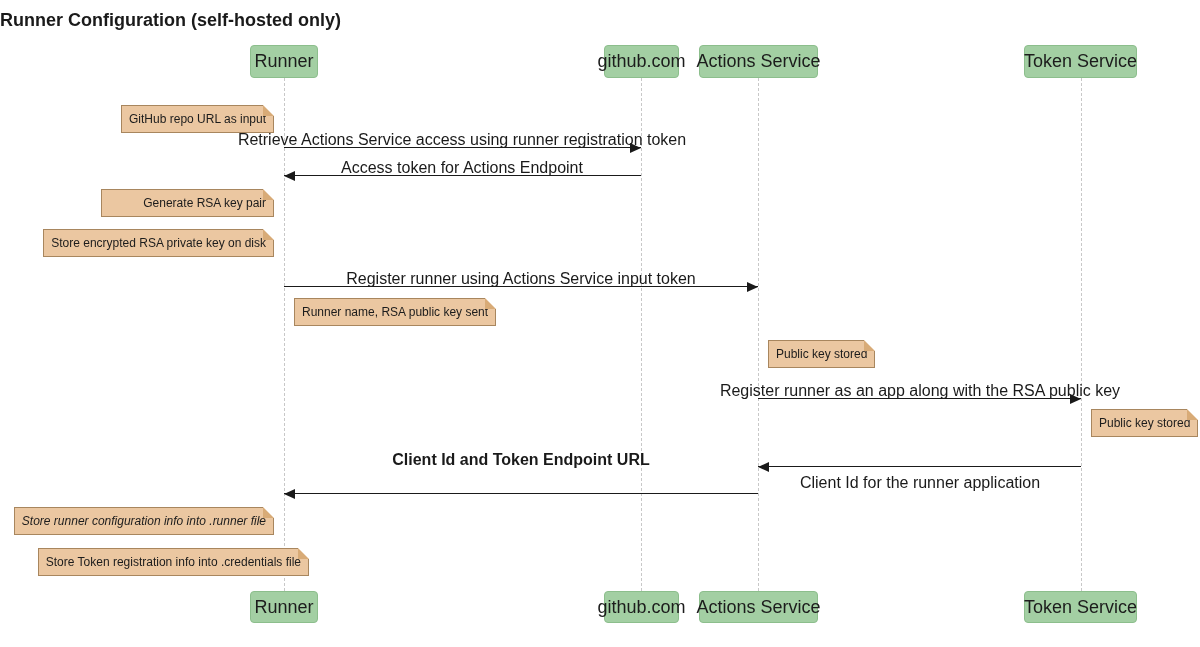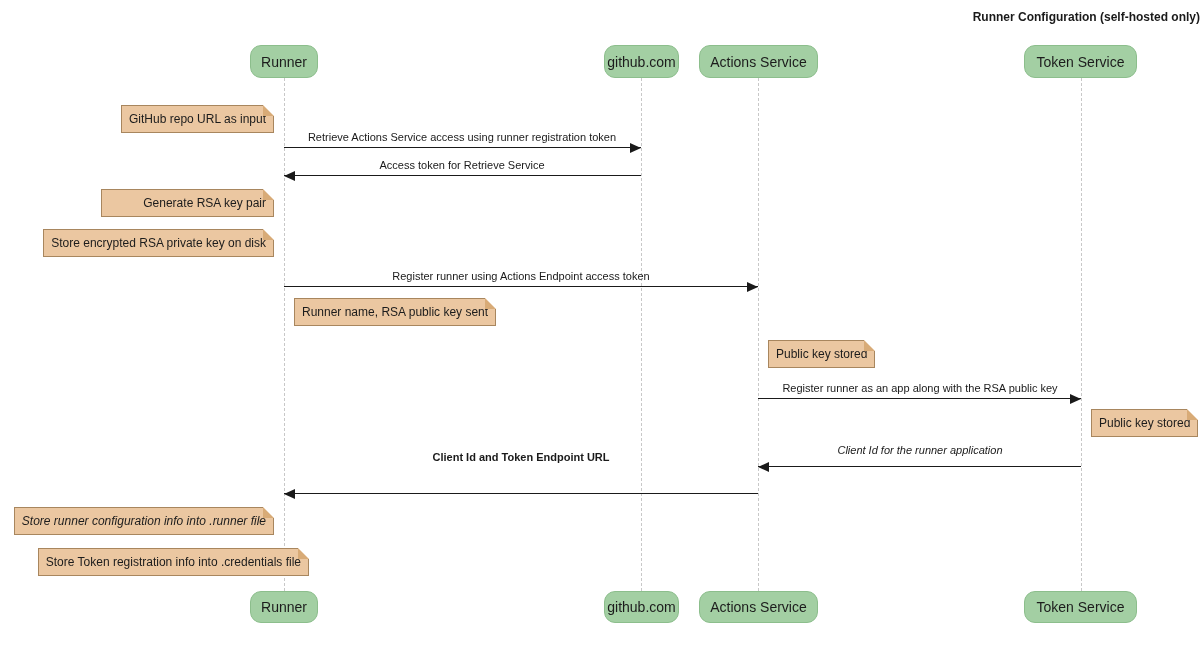--- a/index.html
+++ b/index.html
@@ -9,44 +9,44 @@
     color:var(--text-color,#1a1a1a);
   }
   .canvas{
     position:relative;
     width:1200px;height:647px;
     background:var(--background,#fff);
     overflow:hidden;
   }
   .title{
     position:absolute;top:10px;left:0;width:1200px;
-    text-align:right;font-size:12px;font-weight:bold;
+    text-align:left;font-size:18px;font-weight:bold;
     color:var(--text-color,#1a1a1a);
   }
   .participant{
     position:absolute;
     background:var(--participant-fill,#a3cfa3);
     border:1px solid var(--participant-border,#8cbe8c);
-    border-radius:11px;
+    border-radius:4px;
     display:flex;align-items:center;justify-content:center;
-    font-size:14px;color:#1c1c1c;
+    font-size:18px;color:#1c1c1c;
     box-sizing:border-box;
     white-space:nowrap;
   }
   .lifeline{
     position:absolute;top:78px;height:513px;width:0;
     border-left:1px dashed var(--lifeline-color,#c8c8c8);
   }
   .msg-line{
     position:absolute;height:0;
     border-top:1.5px solid var(--arrow-color,#1a1a1a);
   }
   .msg-label{
     position:absolute;transform:translateX(-50%);
-    font-size:11px;white-space:nowrap;
+    font-size:16px;white-space:nowrap;
     color:var(--text-color,#1a1a1a);
     background:transparent;
   }
   .arrowhead{
     position:absolute;width:0;height:0;
     border-top:5px solid transparent;
     border-bottom:5px solid transparent;
   }
   .arrowhead.right{border-left:11px solid var(--arrow-color,#1a1a1a);}
   .arrowhead.left{border-right:11px solid var(--arrow-color,#1a1a1a);}
@@ -88,33 +88,33 @@
 
   <div class="participant" style="left:250px;top:591px;width:68px;height:32px;">Runner</div>
   <div class="participant" style="left:604px;top:591px;width:75px;height:32px;">github.com</div>
   <div class="participant" style="left:699px;top:591px;width:119px;height:32px;">Actions Service</div>
   <div class="participant" style="left:1024px;top:591px;width:113px;height:32px;">Token Service</div>
 
   <div class="msg-label" style="left:462px;top:131px;">Retrieve Actions Service access using runner registration token</div>
   <div class="msg-line" style="left:284px;top:147px;width:357px;"></div>
   <div class="arrowhead right" style="left:630px;top:143px;"></div>
 
-  <div class="msg-label" style="left:462px;top:159px;">Access token for Retrieve Service</div>
+  <div class="msg-label" style="left:462px;top:159px;">Access token for Actions Endpoint</div>
   <div class="msg-line" style="left:284px;top:175px;width:357px;"></div>
   <div class="arrowhead left" style="left:284px;top:171px;"></div>
 
-  <div class="msg-label" style="left:521px;top:270px;">Register runner using Actions Endpoint access token</div>
+  <div class="msg-label" style="left:521px;top:270px;">Register runner using Actions Service input token</div>
   <div class="msg-line" style="left:284px;top:286px;width:474px;"></div>
   <div class="arrowhead right" style="left:747px;top:282px;"></div>
 
   <div class="msg-label" style="left:920px;top:382px;text-align:right;">Register runner as an app along with the RSA public key</div>
   <div class="msg-line" style="left:758px;top:398px;width:323px;"></div>
   <div class="arrowhead right" style="left:1070px;top:394px;"></div>
 
-  <div class="msg-label" style="left:920px;top:444px;font-style:italic;">Client Id for the runner application</div>
+  <div class="msg-label" style="left:920px;top:474px;">Client Id for the runner application</div>
   <div class="msg-line" style="left:758px;top:466px;width:323px;"></div>
   <div class="arrowhead left" style="left:758px;top:462px;"></div>
 
   <div class="msg-label" style="left:521px;top:451px;font-weight:bold;">Client Id and Token Endpoint URL</div>
   <div class="msg-line" style="left:284px;top:493px;width:474px;"></div>
   <div class="arrowhead left" style="left:284px;top:489px;"></div>
 
   <div class="note" style="right:926px;top:105px;">GitHub repo URL as input</div>
   <div class="note" style="right:926px;top:189px;padding-left:41px;">Generate RSA key pair</div>
   <div class="note" style="right:926px;top:229px;">Store encrypted RSA private key on disk</div>

